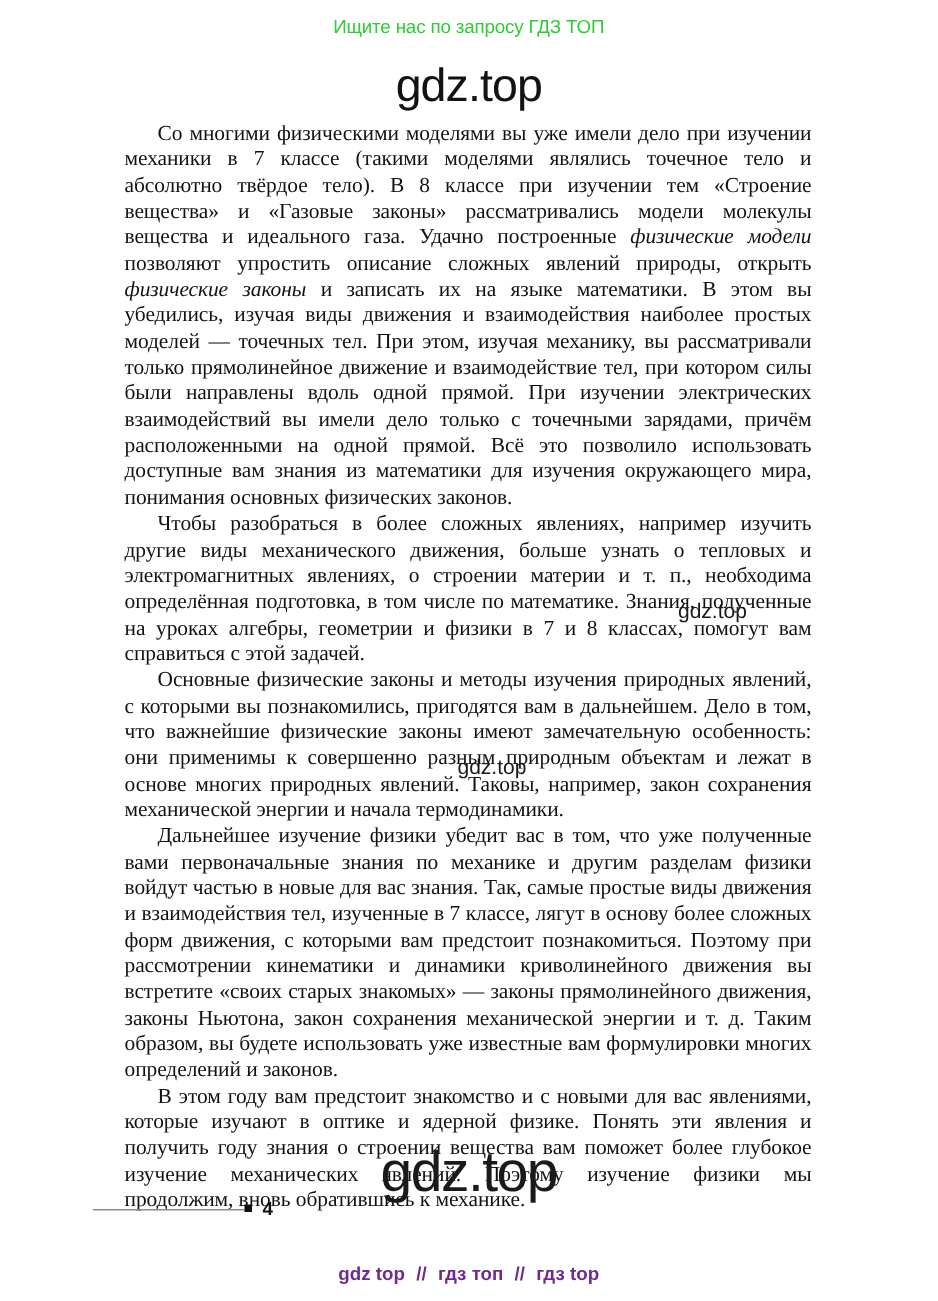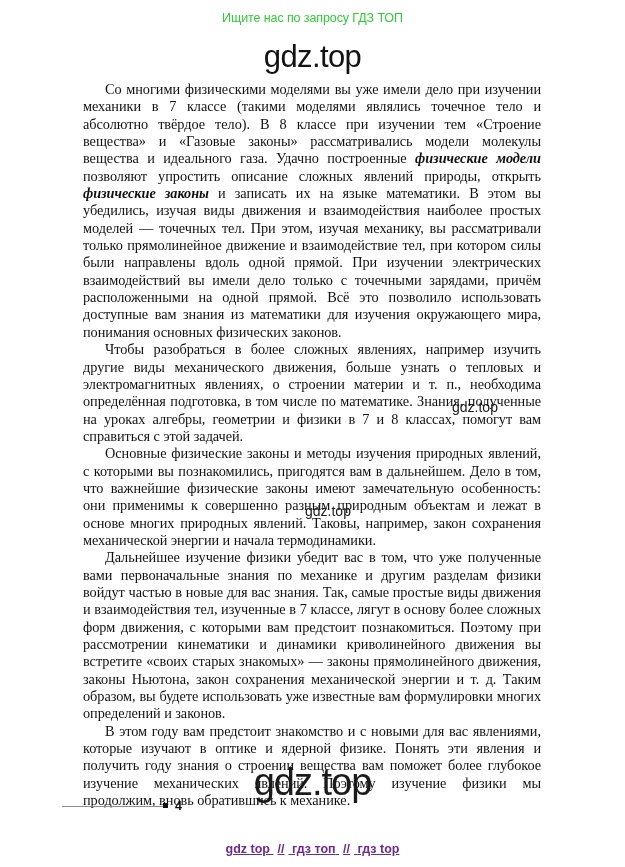--- a/index.html
+++ b/index.html
@@ -67,21 +67,20 @@
     font-size: 14.3px;
     line-height: 17.35px;
     letter-spacing: -0.05px;
     word-spacing: 0px;
     hyphens: manual;
   }
 
   .content p i,
   .content p em {
     font-style: italic;
-    font-weight: bold;
   }
 
   
   .wm {
     position: absolute;
     font-family: "Liberation Sans", "DejaVu Sans", sans-serif;
     color: #1a1a1a;
     white-space: nowrap;
     pointer-events: none;
   }
@@ -131,21 +130,20 @@
     position: absolute;
     left: 0;
     right: 0;
     top: 842px;
     text-align: center;
     font-family: "Liberation Sans", "DejaVu Sans", sans-serif;
     font-size: 12.5px;
     font-weight: 700;
     color: #6d2a91;
     white-space: nowrap;
-    text-decoration: underline;
   }
   .footer-links .sep {
     margin: 0 4px;
     color: #6d2a91;
   }
   .footer-links .lnk {
     color: #6d2a91;
     text-decoration: none;
   }
 </style>

